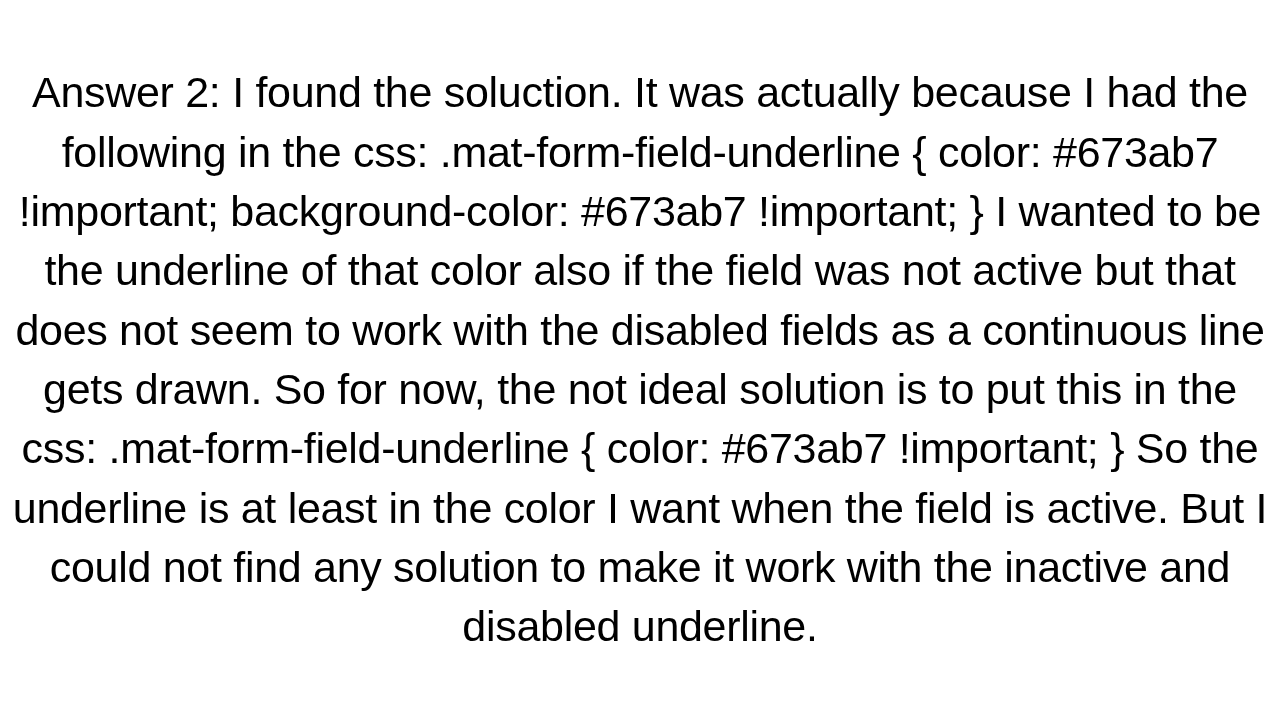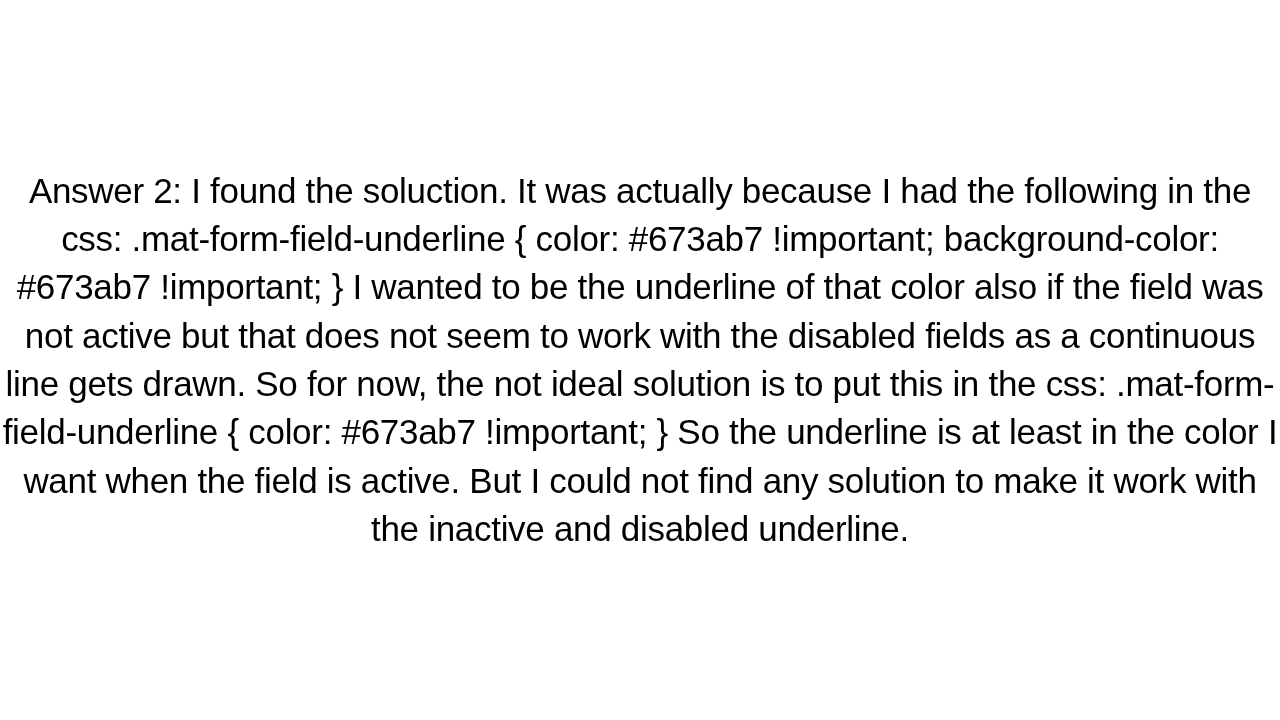--- a/index.html
+++ b/index.html
@@ -14,21 +14,21 @@
       font-family: Arial, Helvetica, sans-serif;
       overflow: hidden;
       display: flex;
       align-items: center;
       justify-content: center;
     }
     .content {
       width: 1290px;
       text-align: center;
       color: #000000;
-      font-size: 35px;
+      font-size: 43px;
       line-height: 1.38;
       font-weight: 400;
       letter-spacing: -0.3px;
     }
   </style>
 </head>
 <body>
 
 <div class="content">Answer 2: I found the soluction. It was actually because I had the following in the css: .mat-form-field-underline {   color: #673ab7 !important;   background-color: #673ab7 !important; }  I wanted to be the underline of that color also if the field was not active but that does not seem to work with the disabled fields as a continuous line gets drawn. So for now, the not ideal solution is to put this in the css: .mat-form-field-underline {   color: #673ab7 !important; }  So the underline is at least in the color I want when the field is active. But I could not find any solution to make it work with the inactive and disabled underline.</div>
 

